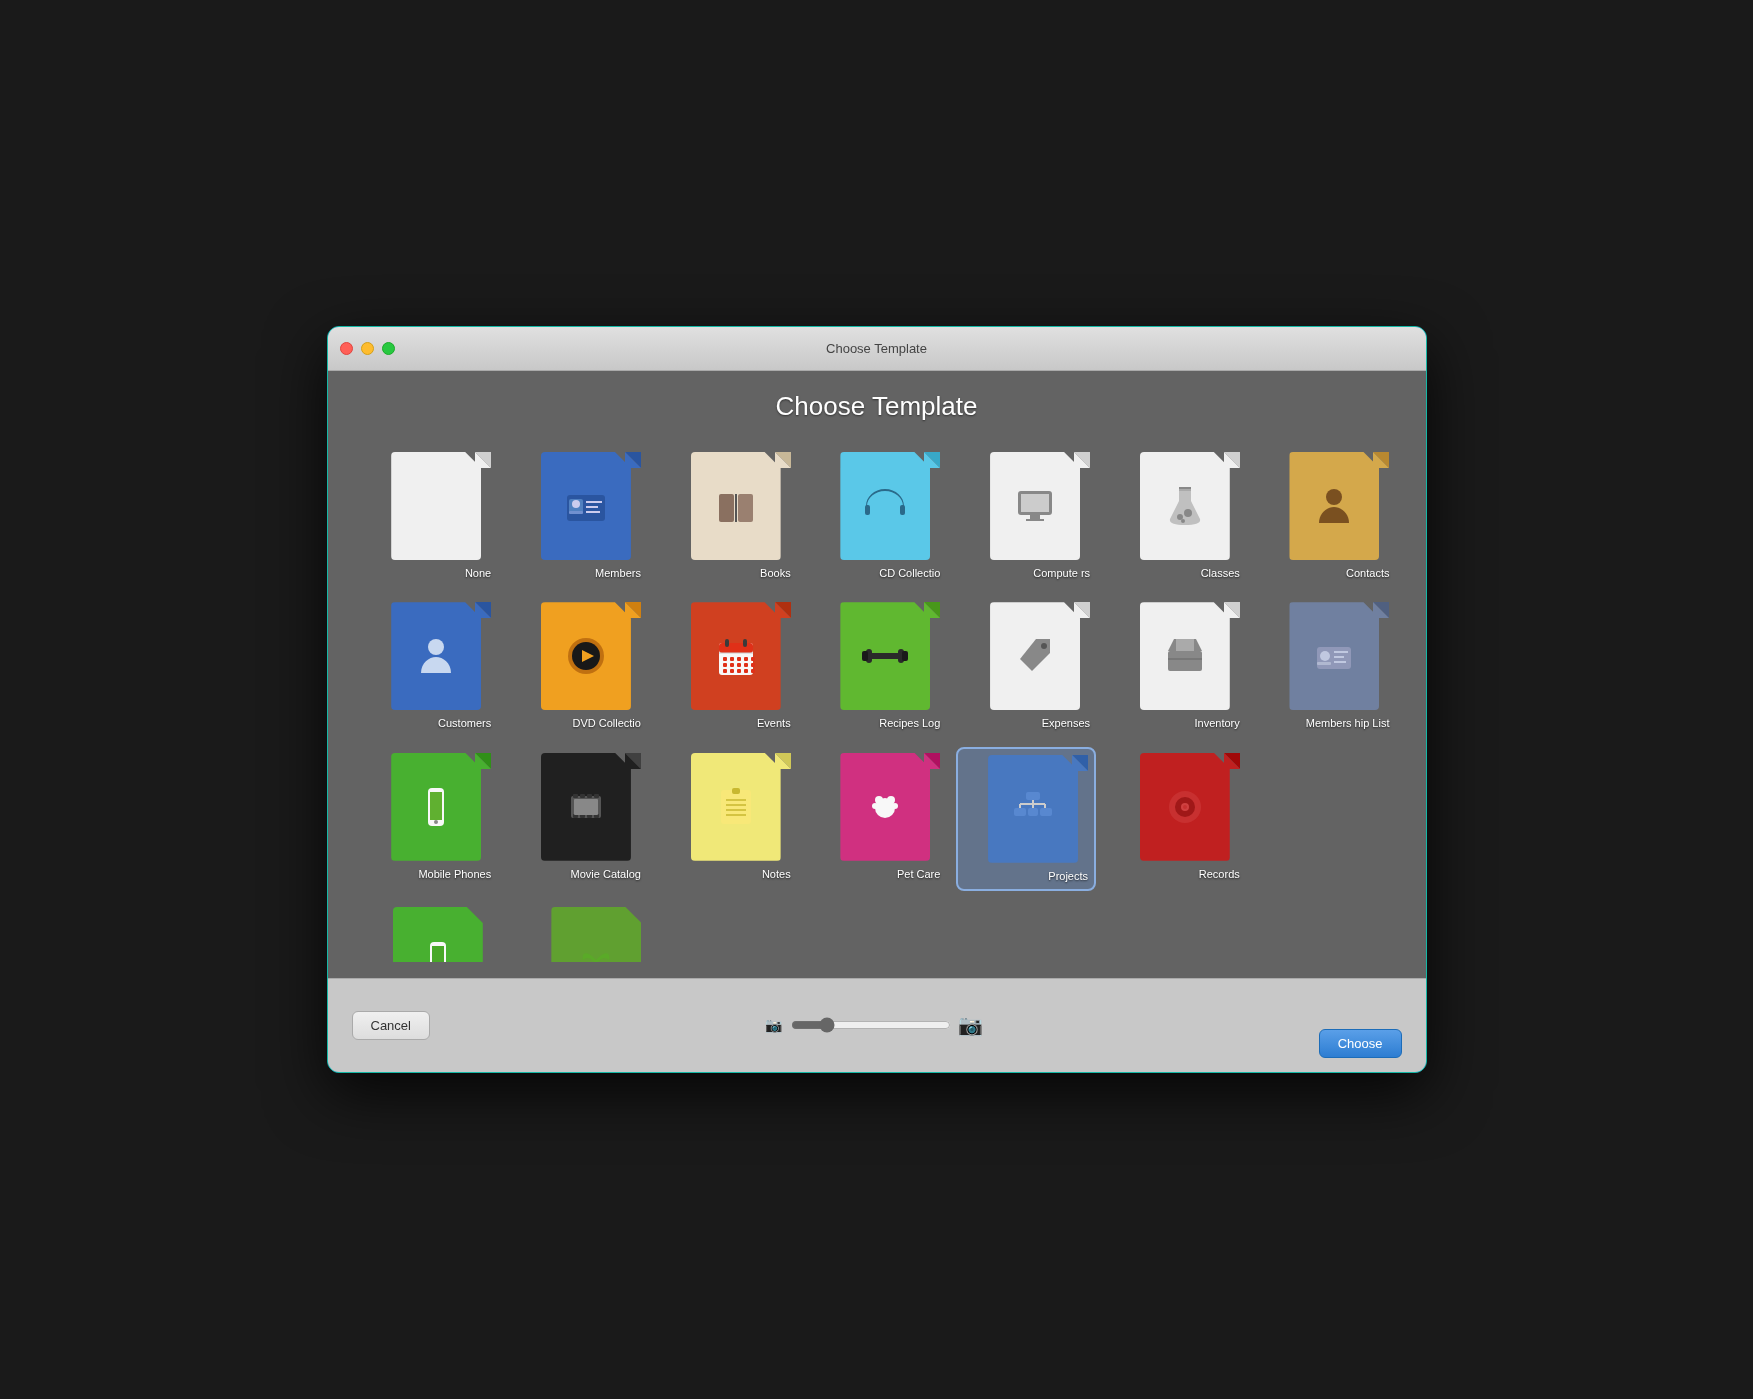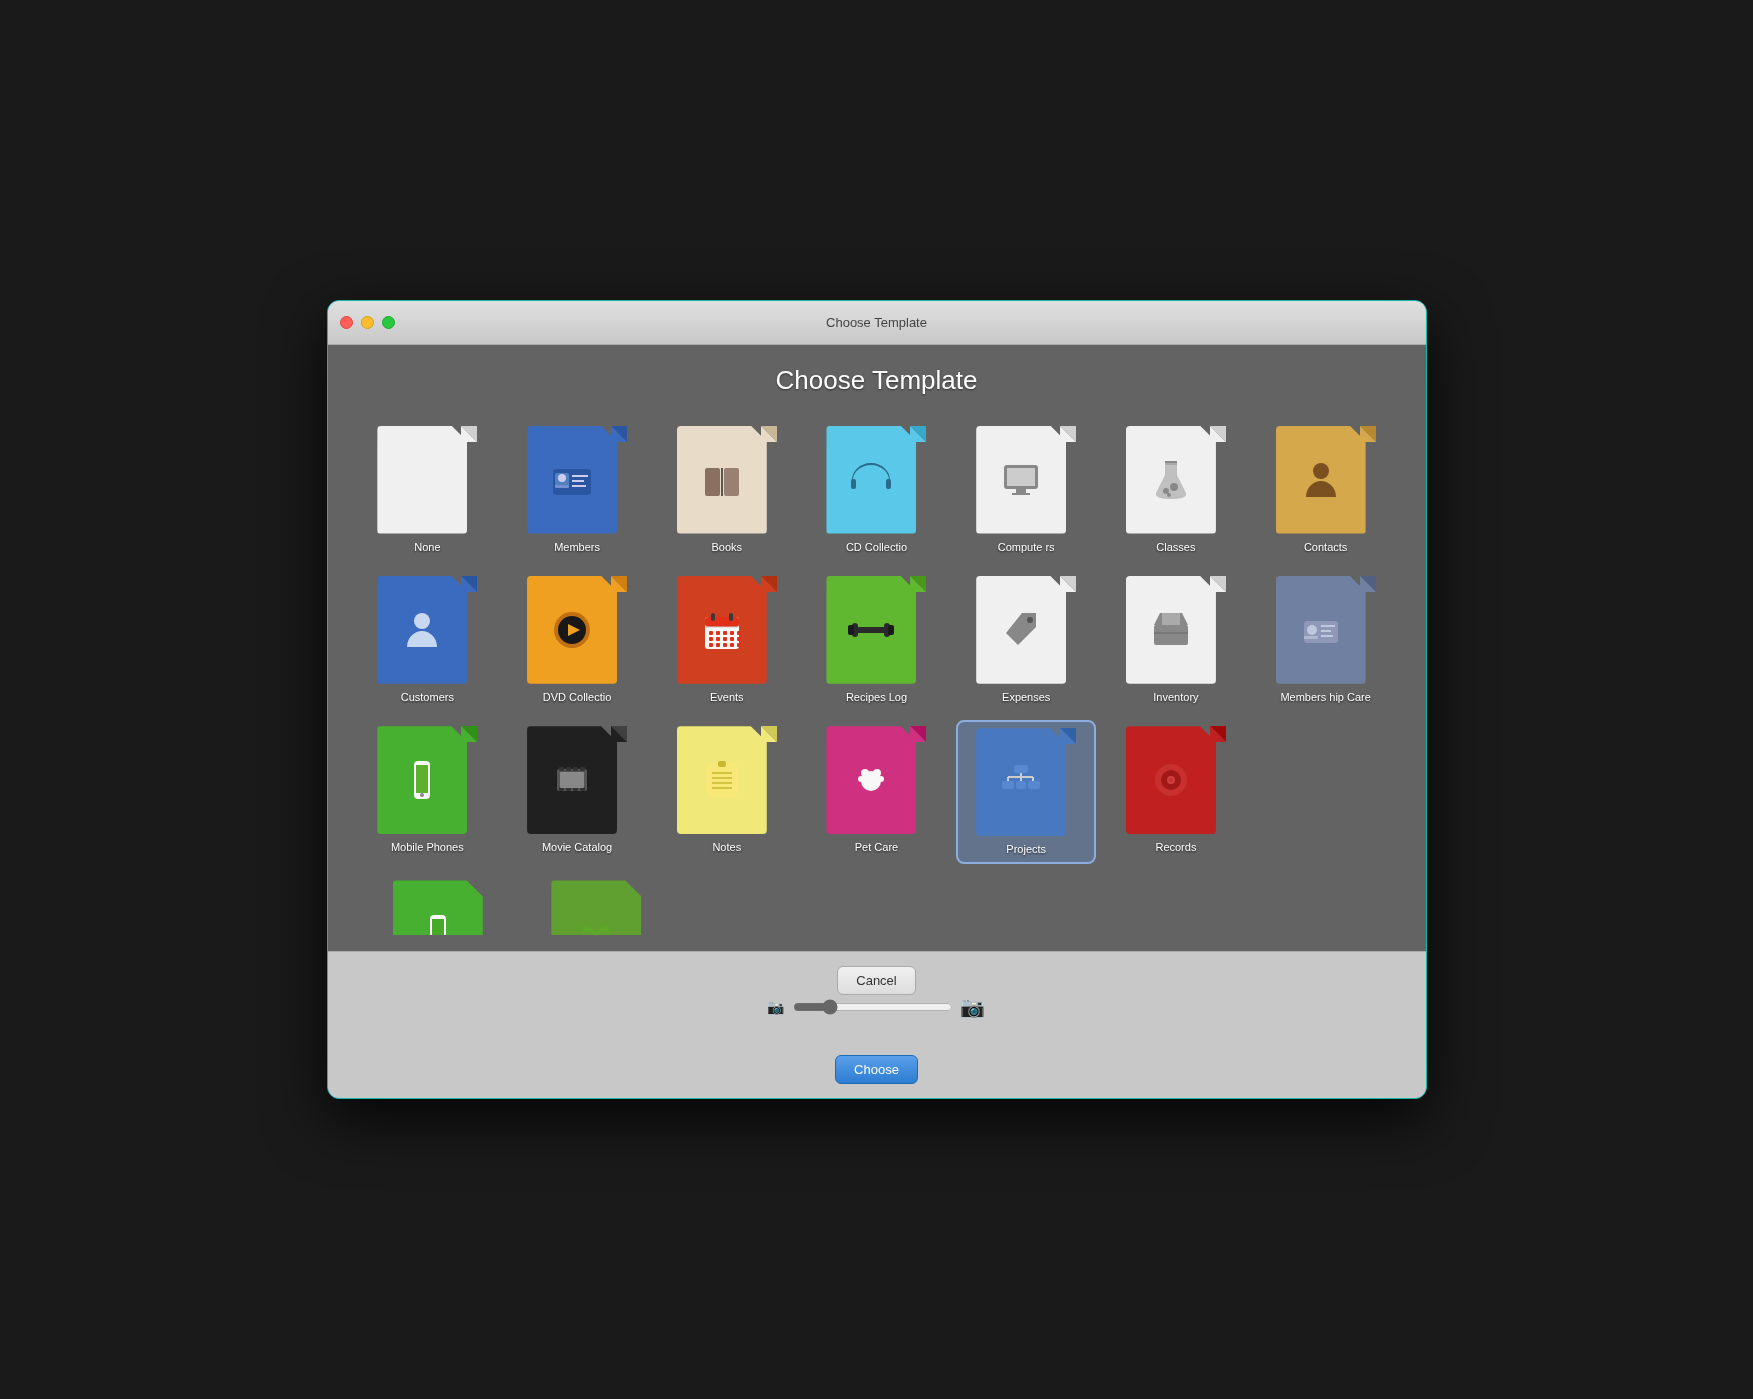--- a/index.html
+++ b/index.html
@@ -64,21 +64,21 @@
     }
     .templates-grid {
       display: grid;
       grid-template-columns: repeat(7, 1fr);
       gap: 10px;
       margin-bottom: 10px;
     }
     .template-item {
       display: flex;
       flex-direction: column;
-      align-items: center;
+      align-items: flex-end;
       cursor: pointer;
       padding: 6px;
       border-radius: 8px;
     }
     .template-item.selected {
       background: rgba(100,140,200,0.4);
       border: 2px solid #8aaee0;
       border-radius: 8px;
     }
     .template-icon {
@@ -106,25 +106,24 @@
       text-shadow: 0 1px 2px rgba(0,0,0,0.7);
       line-height: 1.3;
     }
     .icon-svg {
       width: 54px;
       height: 54px;
     }
     .bottom-bar {
       background: #c8c8c8;
       border-top: 1px solid #aaa;
-      padding: 14px 4px;
+      padding: 14px 24px;
       display: flex;
       align-items: center;
       justify-content: space-between;
-      flex-direction: column;
     }
     .btn {
       padding: 6px 18px;
       border-radius: 6px;
       font-size: 13px;
       cursor: pointer;
       border: 1px solid #aaa;
     }
     .btn-cancel {
       background: linear-gradient(to bottom, #f0f0f0, #ddd);
@@ -427,21 +426,21 @@
                 <rect x="27" y="22" width="14" height="2" fill="#c0c8e0" rx="0"></rect>
                 <rect x="27" y="27" width="10" height="2" fill="#c0c8e0" rx="0"></rect>
                 <rect x="27" y="32" width="12" height="2" fill="#c0c8e0" rx="0"></rect>
               </svg>
             </div>
             <svg viewBox="0 0 16 16" width="16" height="16" style="position: absolute; top: 0px; right: 0px; z-index: 10;">
               <polygon points="0,0 16,0 16,16" fill="#506080"></polygon>
               <polygon points="0,0 16,16 0,16" fill="#7080a0"></polygon>
             </svg>
           </div>
-          <span class="template-label">Members hip Care</span>
+          <span class="template-label">Members hip List</span>
         </div>
         <div class="template-item">
           <div class="template-icon">
             <div class="doc-body" style="background: rgb(72, 176, 48);">
               <svg viewBox="0 0 54 54" width="54" height="54" class="icon-svg">
                 <rect x="19" y="8" width="16" height="38" fill="#f8f8f8" rx="4"></rect>
                 <rect x="21" y="12" width="12" height="28" fill="#60b030" rx="0"></rect>
                 <circle cx="27" cy="42" r="2" fill="#888"></circle>
               </svg>
             </div>

